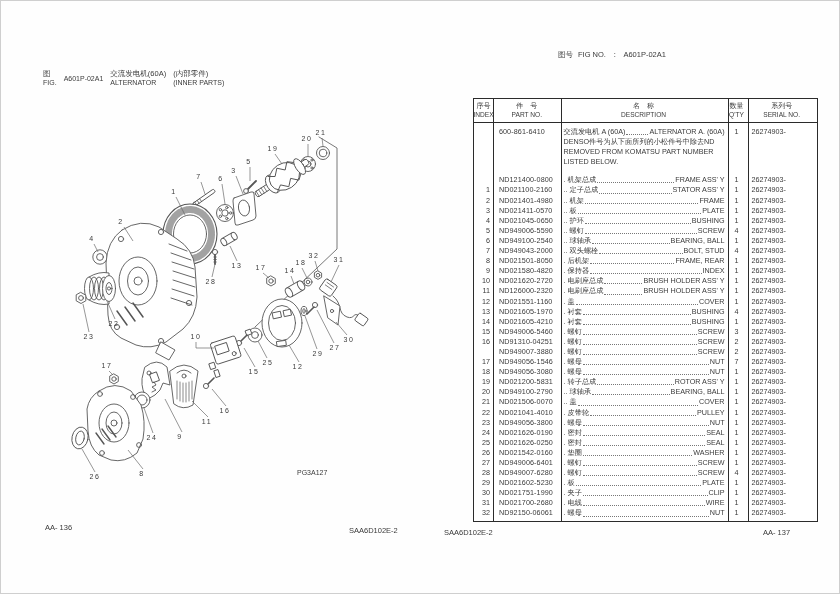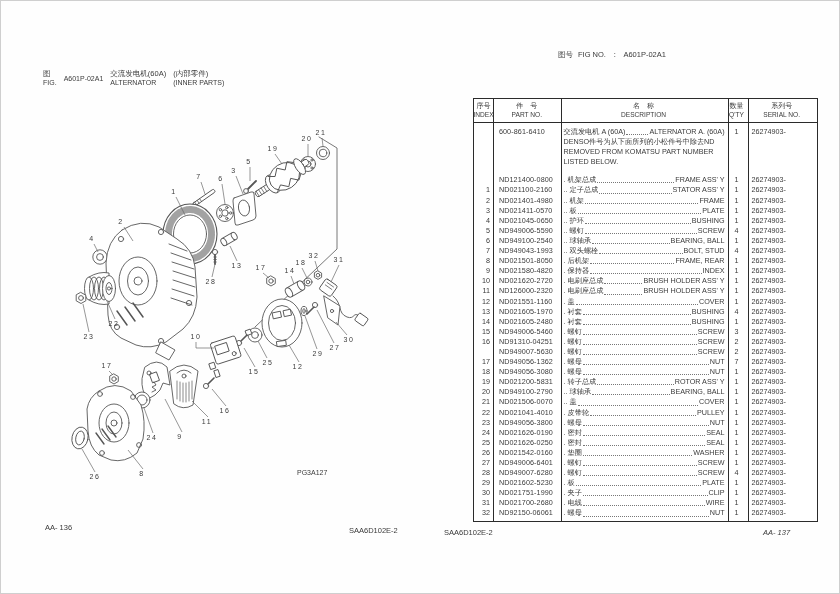--- a/index.html
+++ b/index.html
@@ -37,21 +37,21 @@
   .c.desc{width:167px;padding:0 2px 0 3px;}
   .c.qty{width:20px;text-align:center;}
   .c.serial{width:71px;padding-left:5px;}
   .dline{display:flex;}
   .dline .cn{white-space:pre;}
   .dline .leader{flex:1;border-bottom:1px dotted #777;margin:0 1px 2px 1px;min-width:3px;}
   .dline .en{white-space:nowrap;}
   .note{white-space:nowrap;}
   
   .foot{position:absolute;font-size:7.5px;color:#3a3a3a;}
-  .f1{left:44px;top:522px;} .f2{left:348px;top:525px;} .f3{left:443px;top:527px;} .f4{left:762px;top:527px;font-style:italic;}
+  .f1{left:44px;top:522px;} .f2{left:348px;top:525px;} .f3{left:443px;top:527px;} .f4{left:762px;top:527px;}
 </style>
 </head>
 <body>
 
 <div class="page">
 
   <div class="fig-head">
     <div class="stack">
       <span class="cn">图</span>
       <span>FIG.</span>
@@ -449,21 +449,21 @@
               <span class="cn">.. 球轴承</span>
               <span class="leader"></span>
               <span class="en">BEARING, BALL</span>
             </div>
           </div>
           <div class="c qty">1</div>
           <div class="c serial">26274903-</div>
         </div>
         <div class="trow">
           <div class="c idx">7</div>
-          <div class="c part">ND949043-1993</div>
+          <div class="c part">ND949043-2000</div>
           <div class="c desc">
             <div class="dline">
               <span class="cn">.. 双头螺栓</span>
               <span class="leader"></span>
               <span class="en">BOLT, STUD</span>
             </div>
           </div>
           <div class="c qty">4</div>
           <div class="c serial">26274903-</div>
         </div>
@@ -540,21 +540,21 @@
               <span class="cn">. 衬套</span>
               <span class="leader"></span>
               <span class="en">BUSHING</span>
             </div>
           </div>
           <div class="c qty">4</div>
           <div class="c serial">26274903-</div>
         </div>
         <div class="trow">
           <div class="c idx">14</div>
-          <div class="c part">ND021605-2480</div>
+          <div class="c part">ND021605-4210</div>
           <div class="c desc">
             <div class="dline">
               <span class="cn">. 衬套</span>
               <span class="leader"></span>
               <span class="en">BUSHING</span>
             </div>
           </div>
           <div class="c qty">1</div>
           <div class="c serial">26274903-</div>
         </div>
@@ -579,34 +579,34 @@
               <span class="cn">. 螺钉</span>
               <span class="leader"></span>
               <span class="en">SCREW</span>
             </div>
           </div>
           <div class="c qty">2</div>
           <div class="c serial">26274903-</div>
         </div>
         <div class="trow">
           <div class="c idx"></div>
-          <div class="c part">ND949007-5630</div>
+          <div class="c part">ND949007-3880</div>
           <div class="c desc">
             <div class="dline">
               <span class="cn">. 螺钉</span>
               <span class="leader"></span>
               <span class="en">SCREW</span>
             </div>
           </div>
           <div class="c qty">2</div>
           <div class="c serial">26274903-</div>
         </div>
         <div class="trow">
           <div class="c idx">17</div>
-          <div class="c part">ND949056-1362</div>
+          <div class="c part">ND949056-1546</div>
           <div class="c desc">
             <div class="dline">
               <span class="cn">. 螺母</span>
               <span class="leader"></span>
               <span class="en">NUT</span>
             </div>
           </div>
           <div class="c qty">7</div>
           <div class="c serial">26274903-</div>
         </div>

